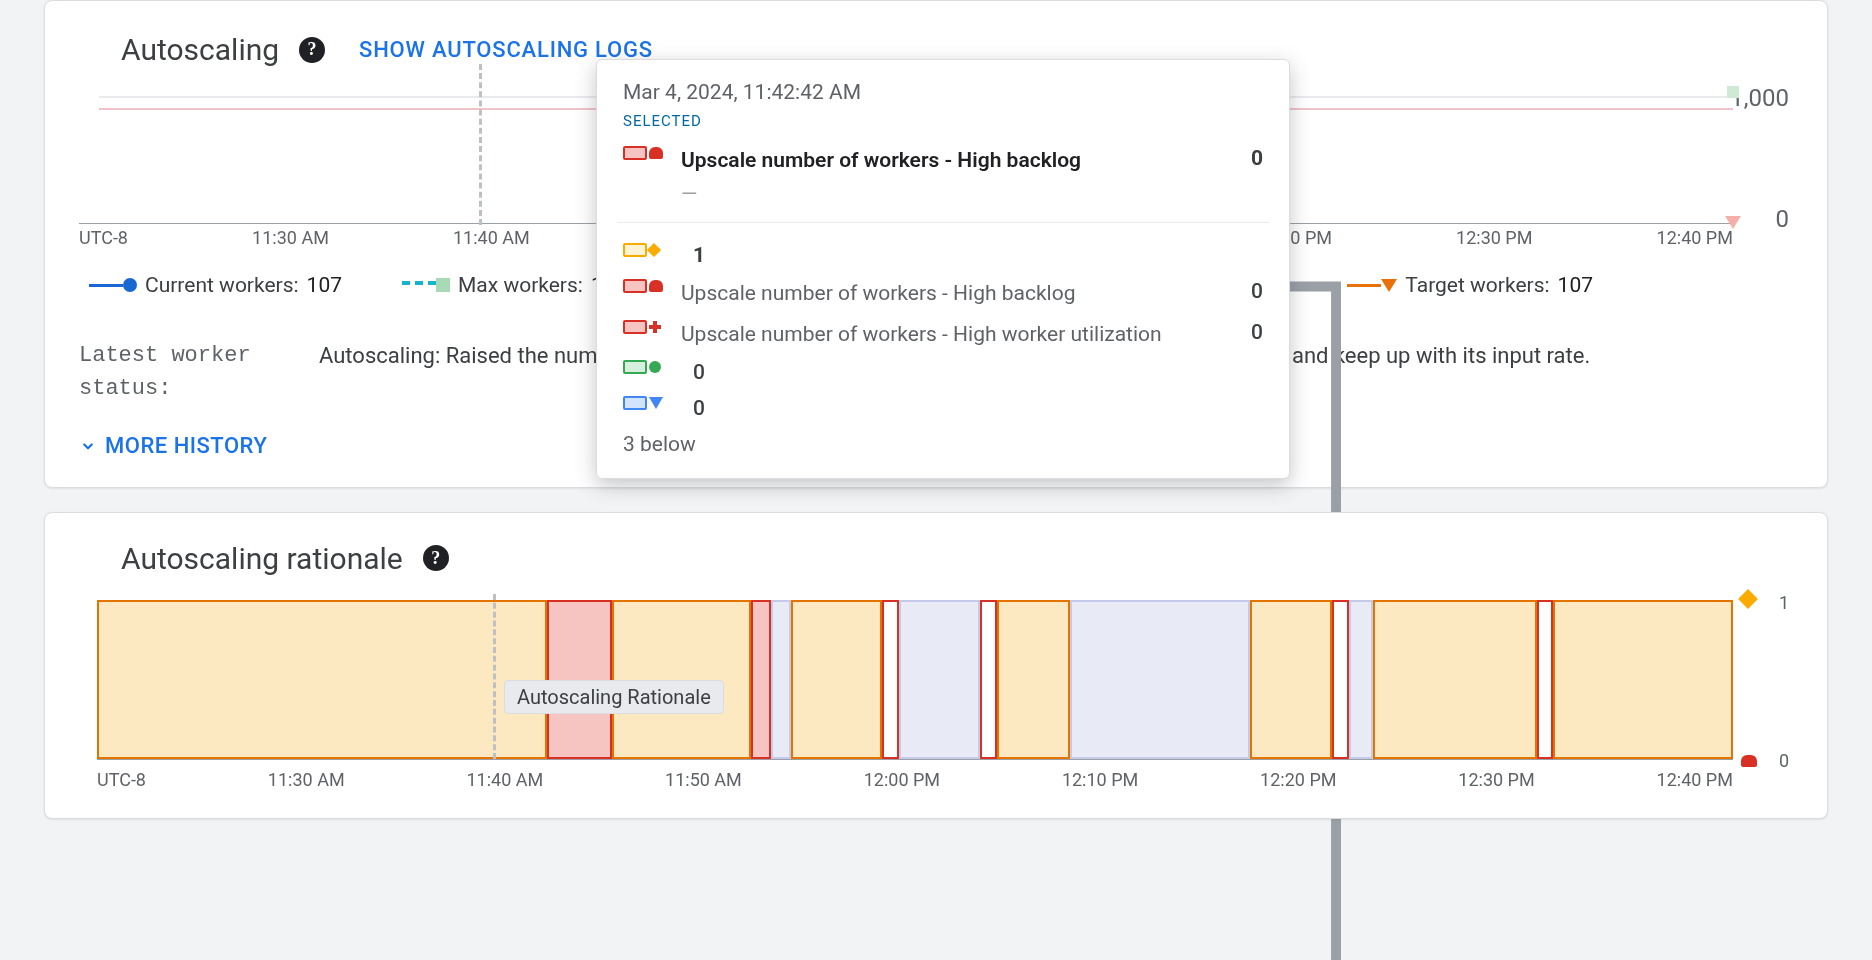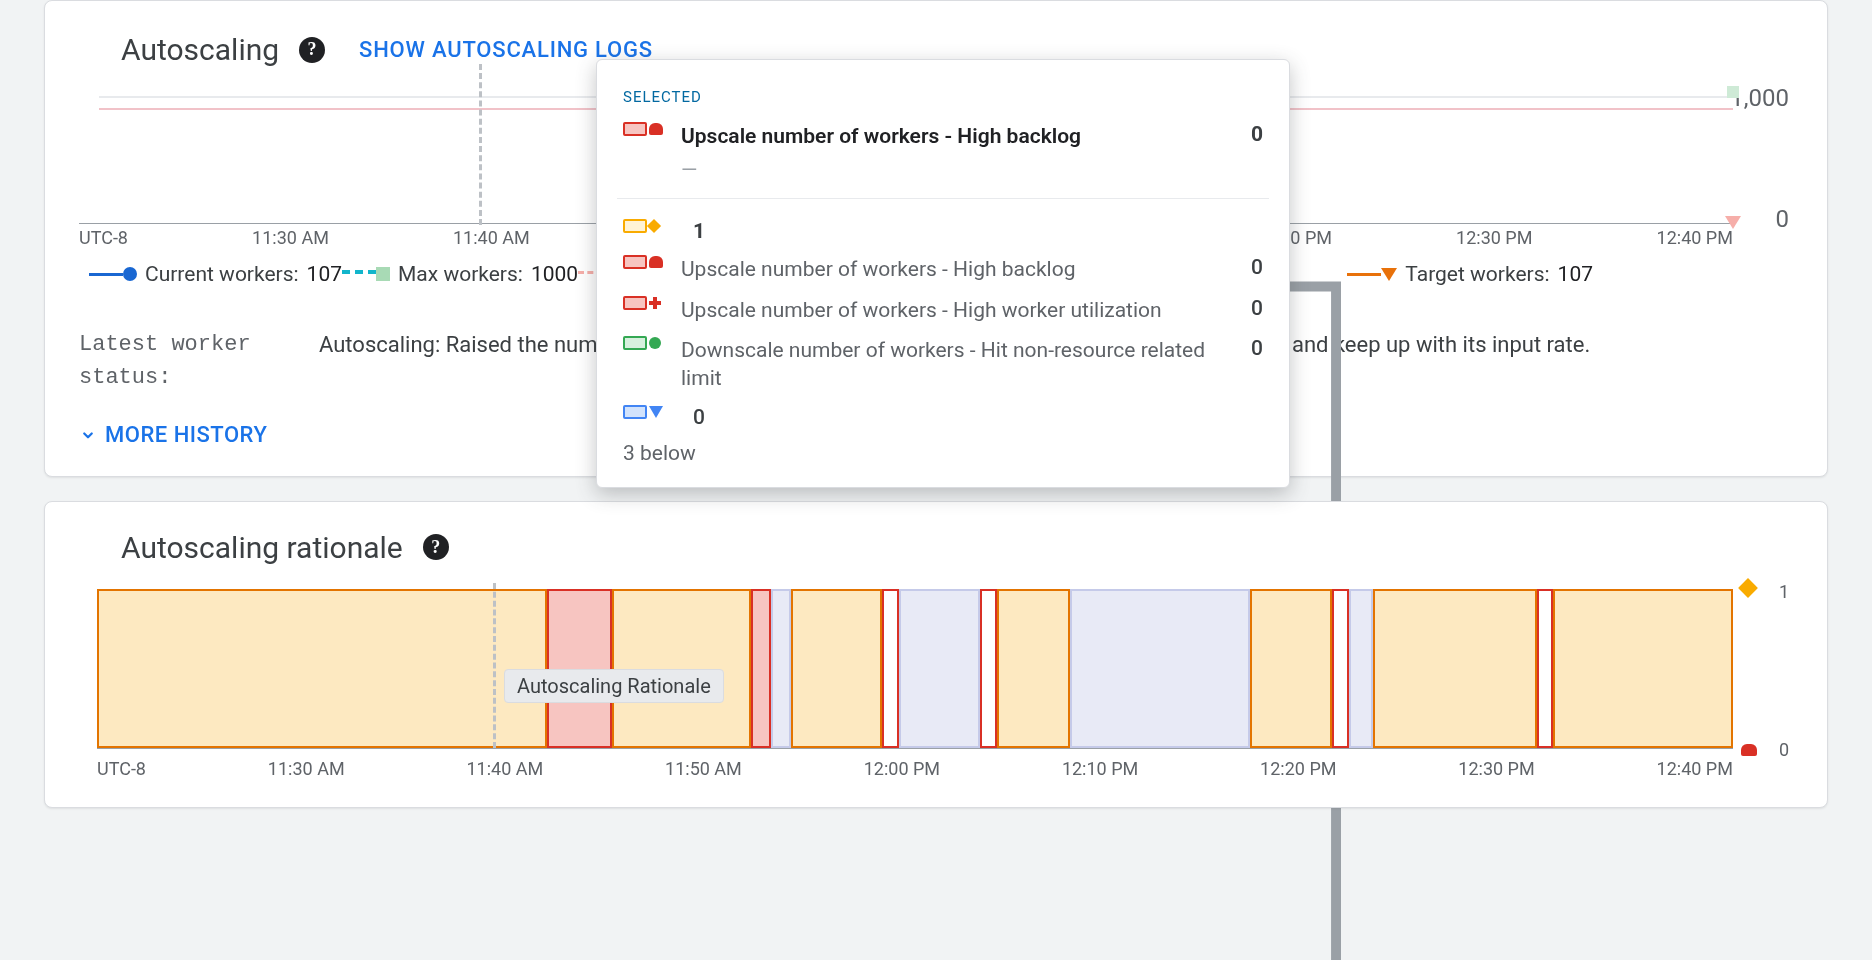--- a/index.html
+++ b/index.html
@@ -31,21 +31,21 @@
 
   
   .chart1{position:relative;height:160px;margin-top:18px;}
   .plot1{position:absolute;left:0;right:60px;top:0;bottom:24px;border-bottom:1px solid #9aa0a6;}
   .faint-line{position:absolute;left:20px;right:0;border-top:2px solid #f1c2c8;}
   .yaxis{position:absolute;right:-56px;font-size:24px;color:var(--grey);}
   .vdash{position:absolute;border-left:3px dashed #bdc1c6;}
   .curve{position:absolute;left:0;right:0;top:0;bottom:0;}
   .xaxis{position:absolute;left:0;right:60px;bottom:0;display:flex;justify-content:space-between;padding:0 0 0 0;color:var(--grey);font-size:18px;}
   .xaxis span:first-child{margin-left:0;}
-  .legend-row{display:flex;margin:14px 0 0 10px;align-items:flex-end;color:var(--grey);font-size:21px;}
+  .legend-row{display:flex;gap:60px;margin:25px 0 0 10px;align-items:flex-end;color:var(--grey);font-size:21px;}
   .leg{display:flex;align-items:center;gap:8px;}
   .leg .lab{color:#3c4043;}
   .leg .num{color:#202124;}
 
   .status-row{display:flex;gap:40px;margin-top:42px;font-size:22px;}
   .status-row .k{color:var(--grey);width:200px;line-height:1.5;font-family:Liberation Mono, monospace;}
   .status-row .v{color:#3c4043;flex:1;line-height:1.5;}
 
   .more-hist{display:inline-flex;align-items:center;gap:8px;color:var(--blue);font-size:22px;font-weight:500;letter-spacing:.5px;margin-top:28px;cursor:pointer;}
   .chev-down{width:18px;height:18px;}
@@ -184,20 +184,21 @@
 
   <div class="more-hist">
     <svg class="chev-down" viewBox="0 0 24 24">
         <path d="M7 10l5 5 5-5" fill="none" stroke="#1a73e8" stroke-width="3" stroke-linecap="round" stroke-linejoin="round"></path>
       </svg>
     <span>MORE HISTORY</span>
   </div>
 
   
   <div class="pop" style="left:551px;top:58px;">
+    <div class="ts">Mar 4, 2024, 11:42:42 AM</div>
     <div class="sel">SELECTED</div>
     <div class="row bold">
       <span class="ic">
           <span class="bar-ic bar-red"></span>
           <span class="bell"></span>
         </span>
       <span class="t">Upscale number of workers - High backlog</span>
       <span class="n">0</span>
     </div>
     <div style="color:#9aa0a6;padding:2px 0 2px 58px;">—</div>
@@ -223,21 +224,20 @@
           <span class="plus"></span>
         </span>
       <span class="t">Upscale number of workers - High worker utilization</span>
       <span class="n">0</span>
     </div>
     <div class="row">
       <span class="ic">
           <span class="bar-ic bar-grn"></span>
           <span class="dot dot-grn"></span>
         </span>
-      <span class="t">Downscale number of workers - Hit non-resource related limit</span>
       <span class="n">0</span>
     </div>
     <div class="row">
       <span class="ic">
           <span class="bar-ic bar-blu"></span>
           <span class="tri-dn"></span>
         </span>
       <span class="n">0</span>
     </div>
     <div class="more">3 below</div>

